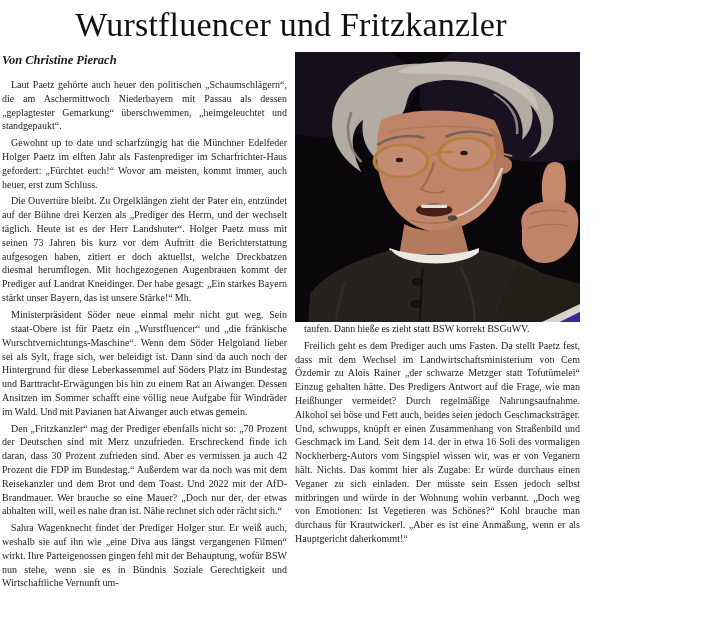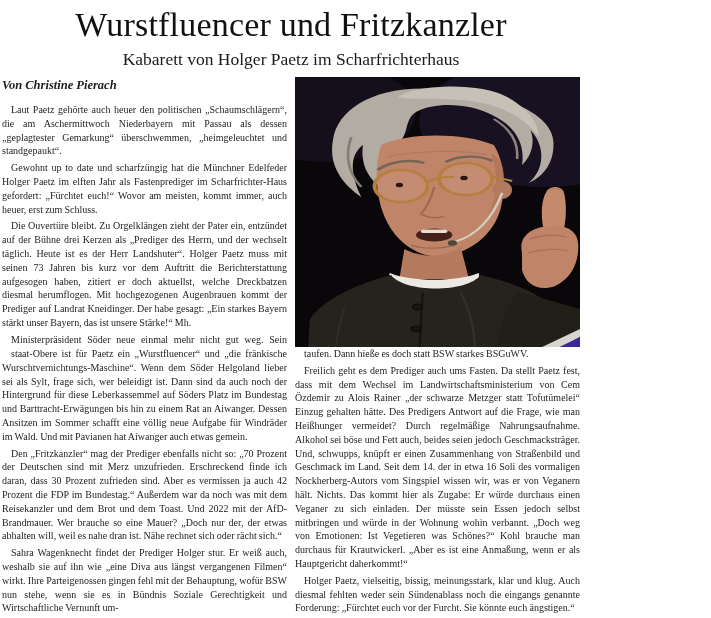--- a/index.html
+++ b/index.html
@@ -54,21 +54,20 @@
     text-align:right; margin:2px 0 7px 0;
   }
 </style>
 </head>
 <body>
 
 <div class="page">
 
   <div class="masthead">
     <h1 class="headline">Wurstfluencer und Fritzkanzler</h1>
-    <div class="subhead">Kabarett von Holger Paetz im Scharfrichterhaus</div>
   </div>
 
   <div class="body-grid">
 
     <div class="col">
       <div class="byline">Von Christine Pierach</div>
       <div>
           <p class="para">Laut Paetz gehörte auch heuer den politischen „Schaumschlägern“, die am Aschermittwoch Niederbayern mit Passau als dessen „geplagtester Gemarkung“ überschwemmen, „heimgeleuchtet und standgepaukt“.</p>
           <p class="para">Gewohnt up to date und scharfzüngig hat die Münchner Edelfeder Holger Paetz im elften Jahr als Fastenprediger im Scharfrichter-Haus gefordert: „Fürchtet euch!“ Wovor am meisten, kommt immer, auch heuer, erst zum Schluss.</p>
           <p class="para">Die Ouvertüre bleibt. Zu Orgelklängen zieht der Pater ein, entzündet auf der Bühne drei Kerzen als „Prediger des Herrn, und der wechselt täglich. Heute ist es der Herr Landshuter“. Holger Paetz muss mit seinen 73 Jahren bis kurz vor dem Auftritt die Berichterstattung aufgesogen haben, zitiert er doch aktuellst, welche Dreckbatzen diesmal herumflogen. Mit hochgezogenen Augenbrauen kommt der Prediger auf Landrat Kneidinger. Der habe gesagt: „Ein starkes Bayern stärkt unser Bayern, das ist unsere Stärke!“ Mh.</p>
@@ -167,20 +166,19 @@
     <div class="col">
       <div>
           <p class="para">staat-Obere ist für Paetz ein „Wurstfluencer“ und „die fränkische Wurschtvernichtungs-Maschine“. Wenn dem Söder Helgoland lieber sei als Sylt, frage sich, wer beleidigt ist. Dann sind da auch noch der Hintergrund für diese Leberkassemmel auf Söders Platz im Bundestag und Barttracht-Erwägungen bis hin zu einem Rat an Aiwanger. Dessen Ansitzen im Sommer schafft eine völlig neue Aufgabe für Windräder im Wald. Und mit Pavianen hat Aiwanger auch etwas gemein.</p>
           <p class="para">Den „Fritzkanzler“ mag der Prediger ebenfalls nicht so: „70 Prozent der Deutschen sind mit Merz unzufrieden. Erschreckend finde ich daran, dass 30 Prozent zufrieden sind. Aber es vermissen ja auch 42 Prozent die FDP im Bundestag.“ Außerdem war da noch was mit dem Reisekanzler und dem Brot und dem Toast. Und 2022 mit der AfD-Brandmauer. Wer brauche so eine Mauer? „Doch nur der, der etwas abhalten will, weil es nahe dran ist. Nähe rechnet sich oder rächt sich.“</p>
           <p class="para">Sahra Wagenknecht findet der Prediger Holger stur. Er weiß auch, weshalb sie auf ihn wie „eine Diva aus längst vergangenen Filmen“ wirkt. Ihre Parteigenossen gingen fehl mit der Behauptung, wofür BSW nun stehe, wenn sie es in Bündnis Soziale Gerechtigkeit und Wirtschaftliche Vernunft um-</p>
         </div>
     </div>
 
     <div class="col">
       <div>
-          <p class="para">taufen. Dann hieße es doch statt BSW starkes BSGuWV.</p>
+          <p class="para">taufen. Dann hieße es zieht statt BSW korrekt BSGuWV.</p>
           <p class="para">Freilich geht es dem Prediger auch ums Fasten. Da stellt Paetz fest, dass mit dem Wechsel im Landwirtschaftsministerium von Cem Özdemir zu Alois Rainer „der schwarze Metzger statt Tofutümelei“ Einzug gehalten hätte. Des Predigers Antwort auf die Frage, wie man Heißhunger vermeidet? Durch regelmäßige Nahrungsaufnahme. Alkohol sei böse und Fett auch, beides seien jedoch Geschmacksträger. Und, schwupps, knüpft er einen Zusammenhang von Straßenbild und Geschmack im Land. Seit dem 14. der in etwa 16 Soli des vormaligen Nockherberg-Autors vom Singspiel wissen wir, was er von Veganern hält. Nichts. Das kommt hier als Zugabe: Er würde durchaus einen Veganer zu sich einladen. Der müsste sein Essen jedoch selbst mitbringen und würde in der Wohnung wohin verbannt. „Doch weg von Emotionen: Ist Vegetieren was Schönes?“ Kohl brauche man durchaus für Krautwickerl. „Aber es ist eine Anmaßung, wenn er als Hauptgericht daherkommt!“</p>
-          <p class="para">Holger Paetz, vielseitig, bissig, meinungsstark, klar und klug. Auch diesmal fehlten weder sein Sündenablass noch die eingangs genannte Forderung: „Fürchtet euch vor der Furcht. Sie könnte euch ängstigen.“</p>
         </div>
     </div>
 
   </div>
 </div>
 
 </body></html>

